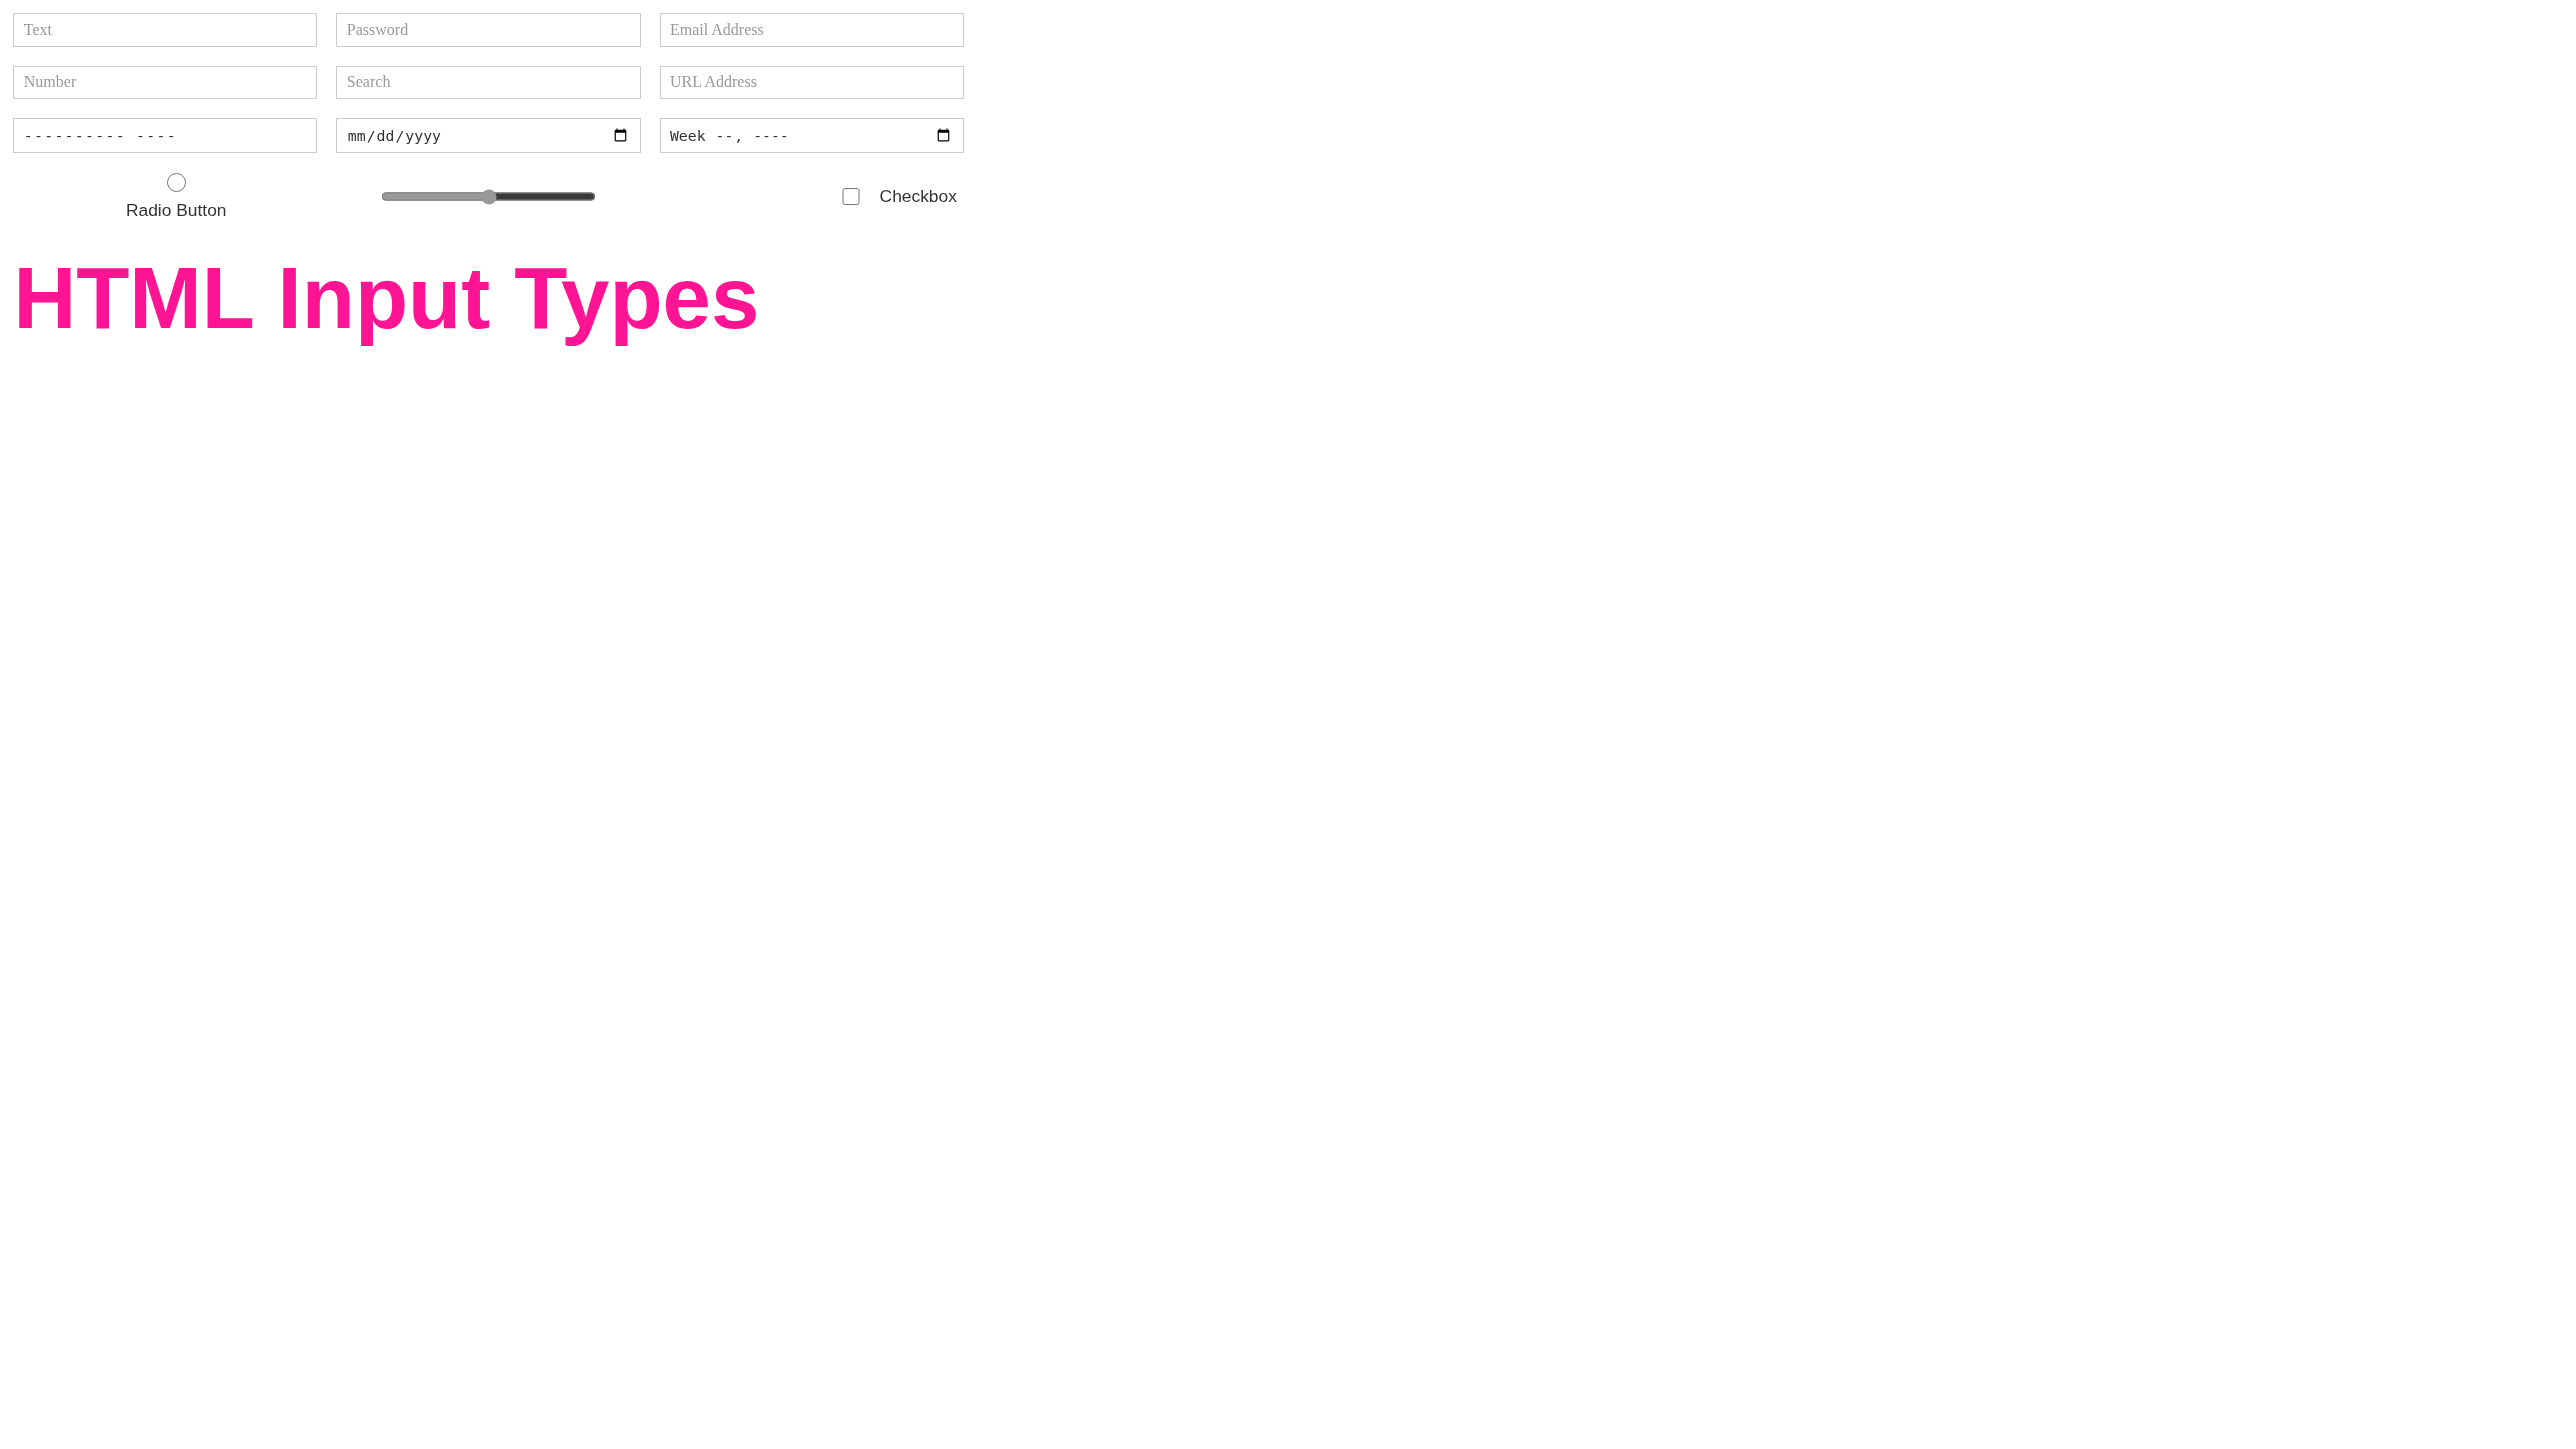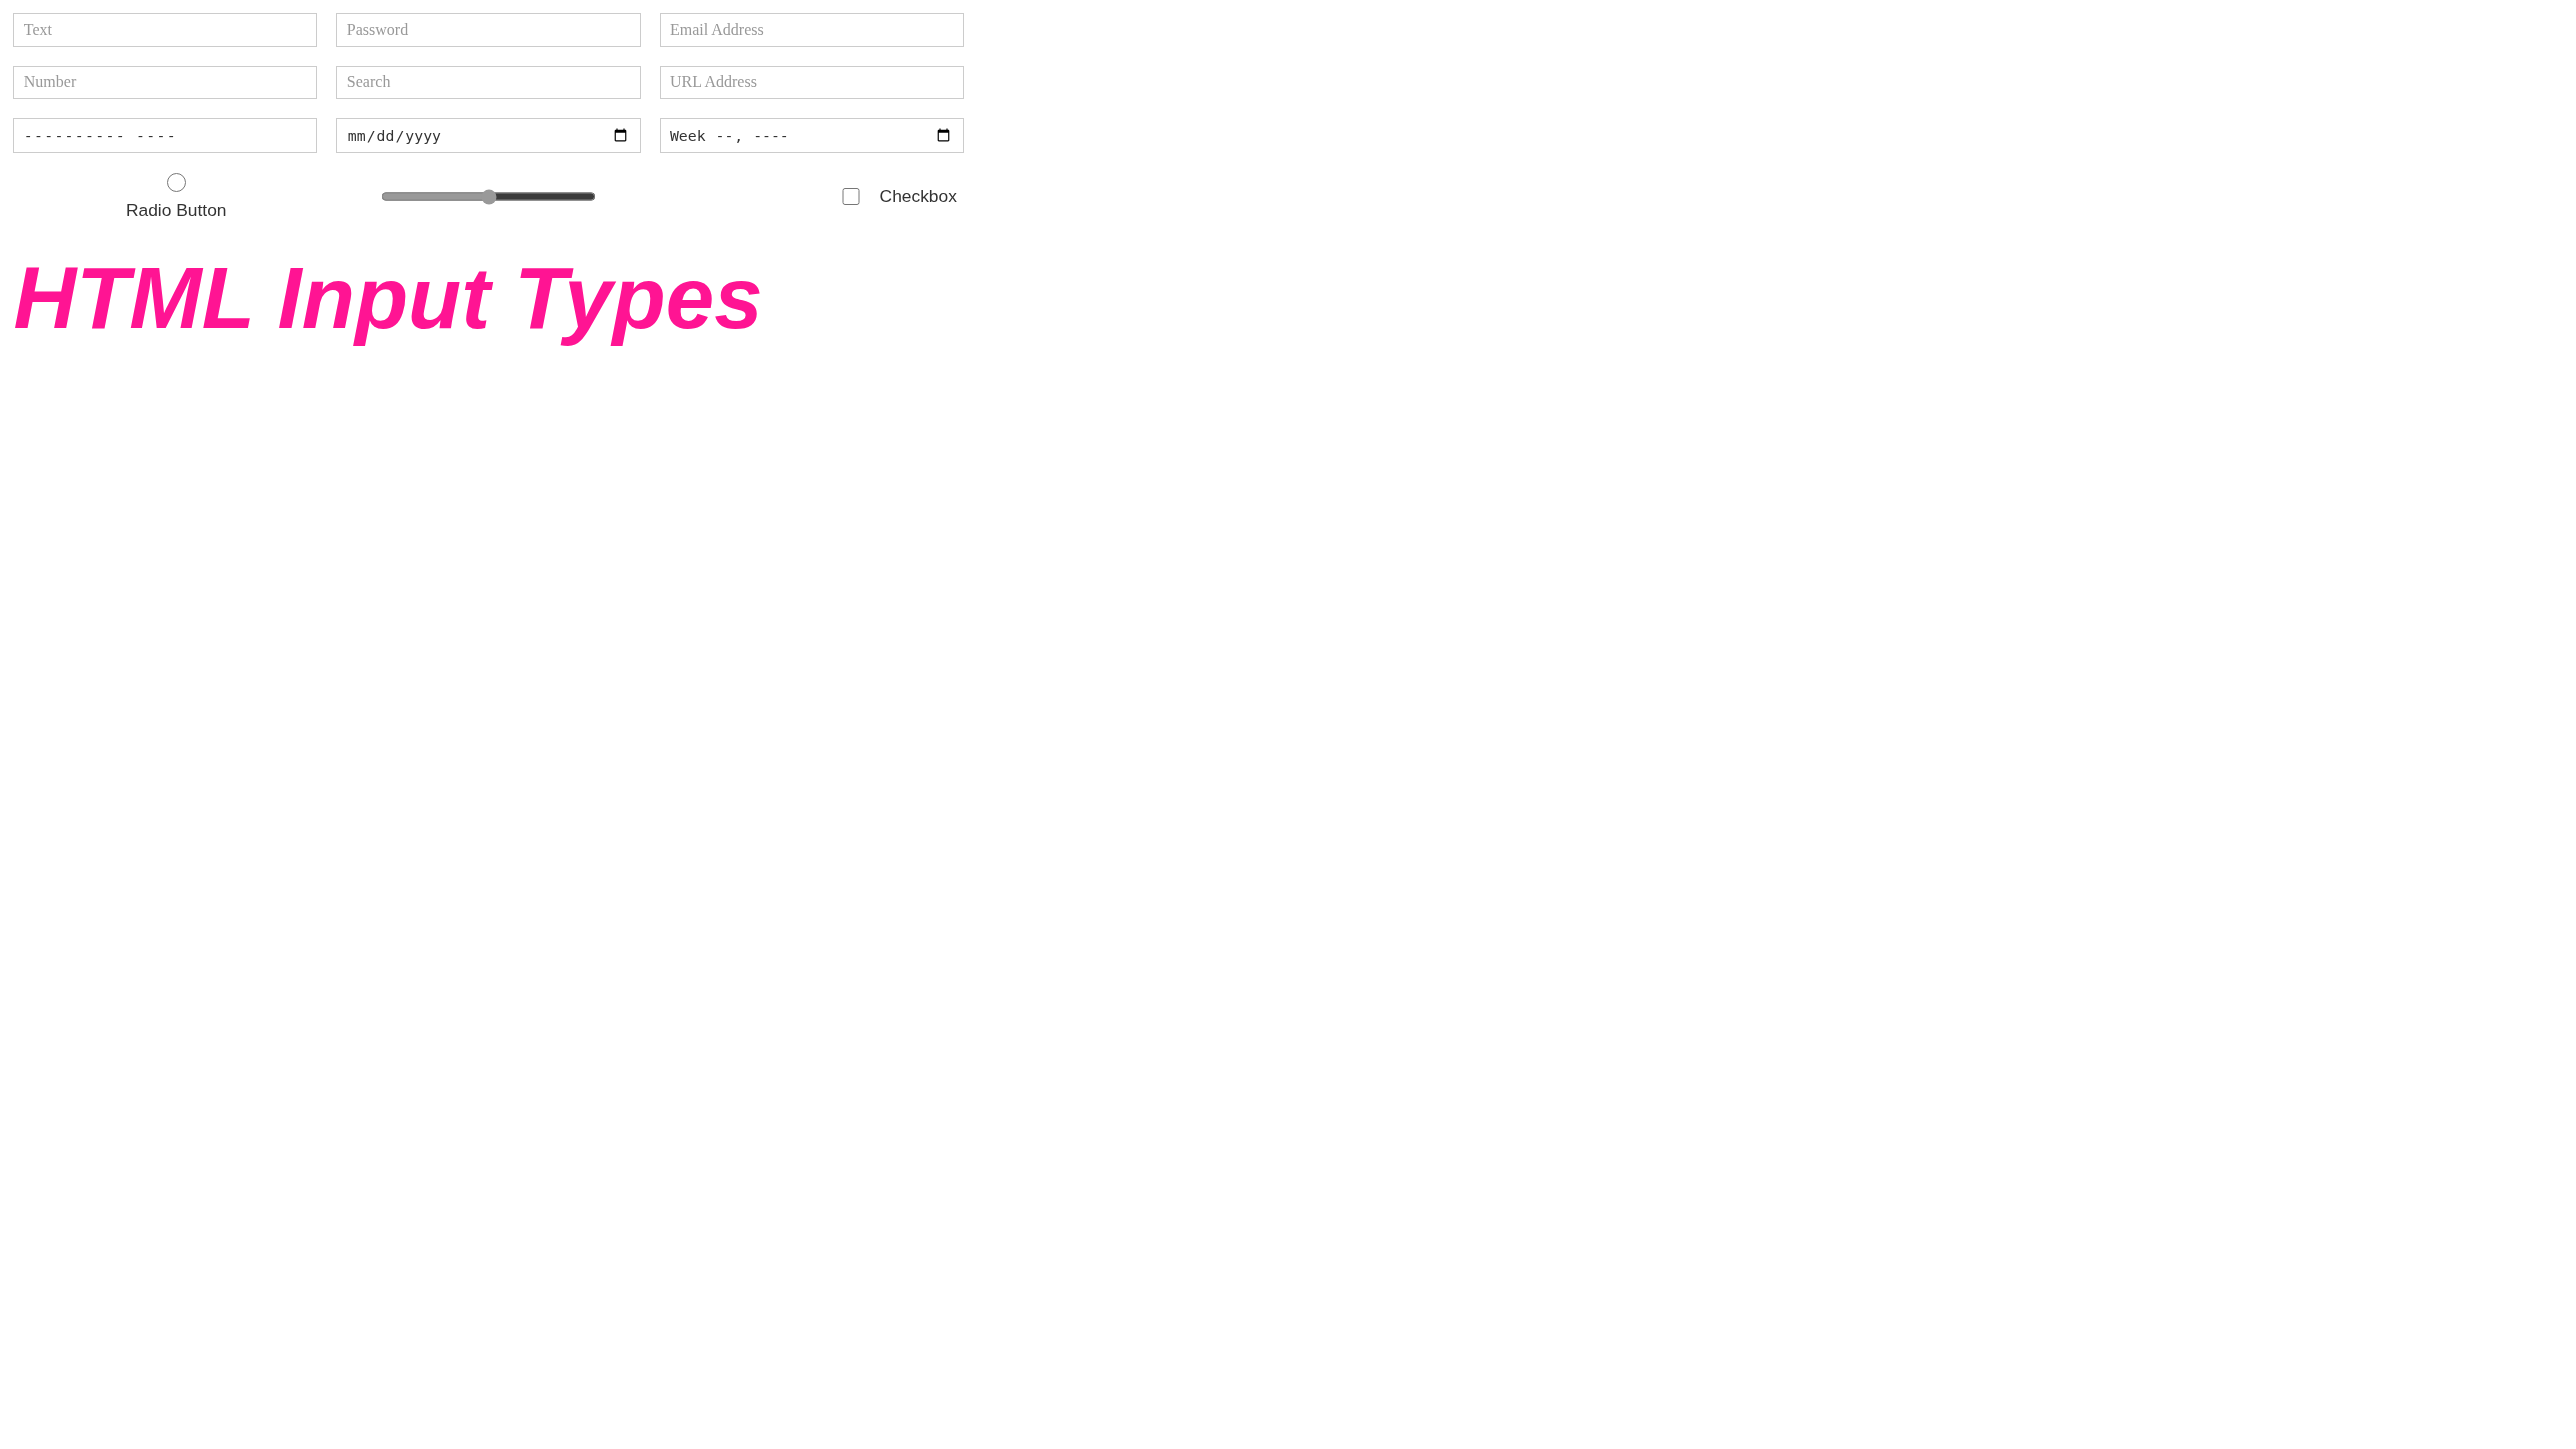--- a/index.html
+++ b/index.html
@@ -204,15 +204,15 @@
     <div class="checkbox-container">
       <input class="checkbox-input" type="checkbox" style="">
       <label class="checkbox-label">Checkbox</label>
     </div>
   </div>
 
 
 </div>
 
 <div class="title-section">
-  <div class="html-title" style="color: rgb(255, 20, 147); font-style: italic;">HTML Input Types</div>
+  <div class="html-title" style="color: rgb(255, 20, 147);">HTML Input Types</div>
 </div>
 
 
 </body></html>

